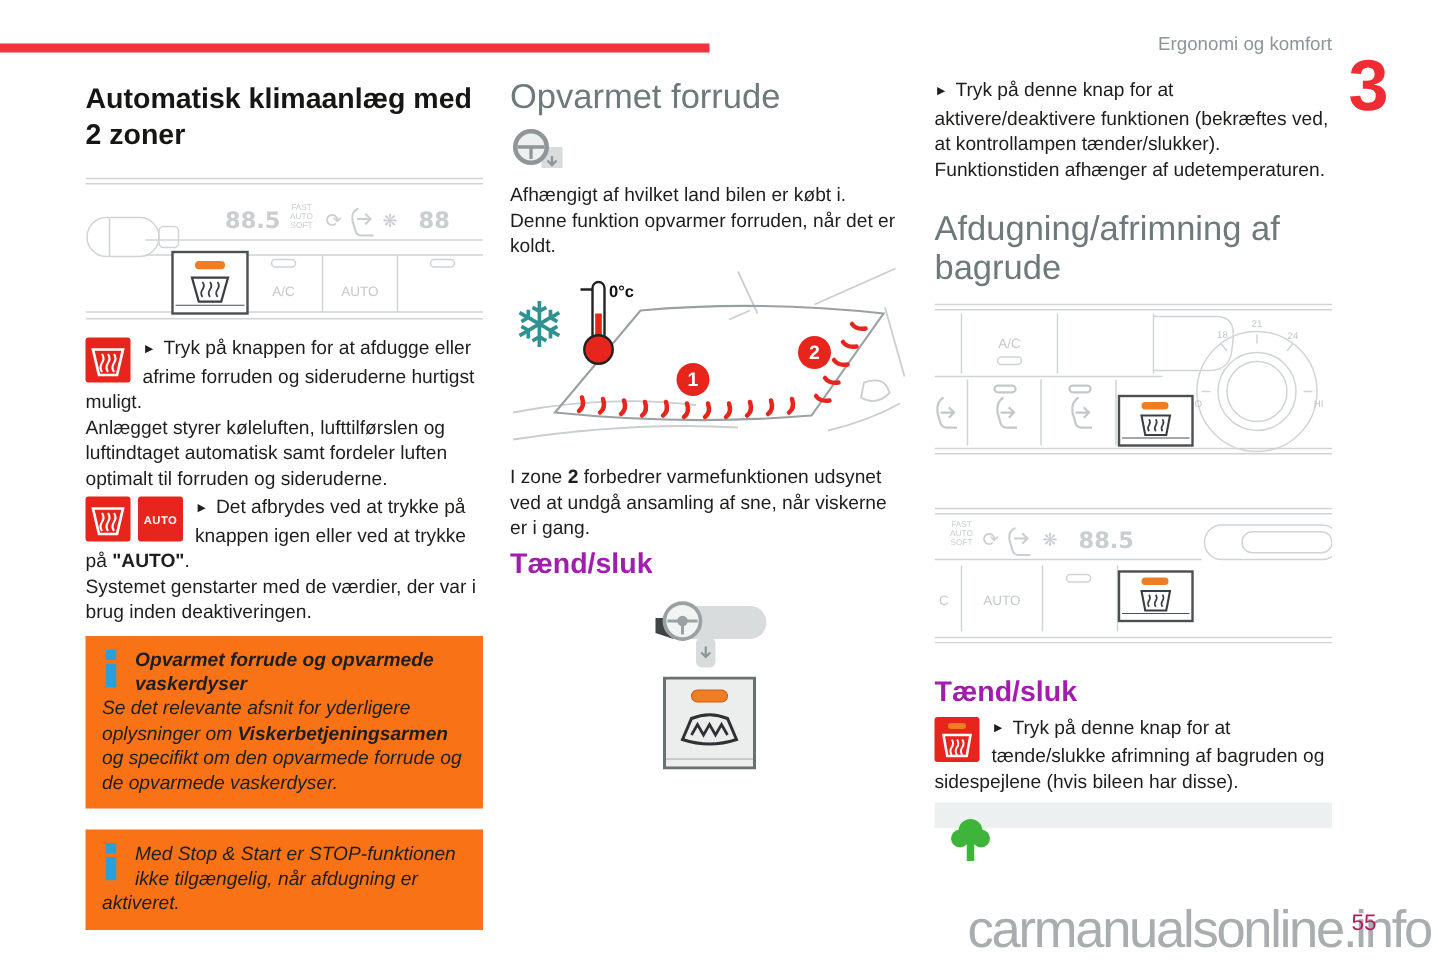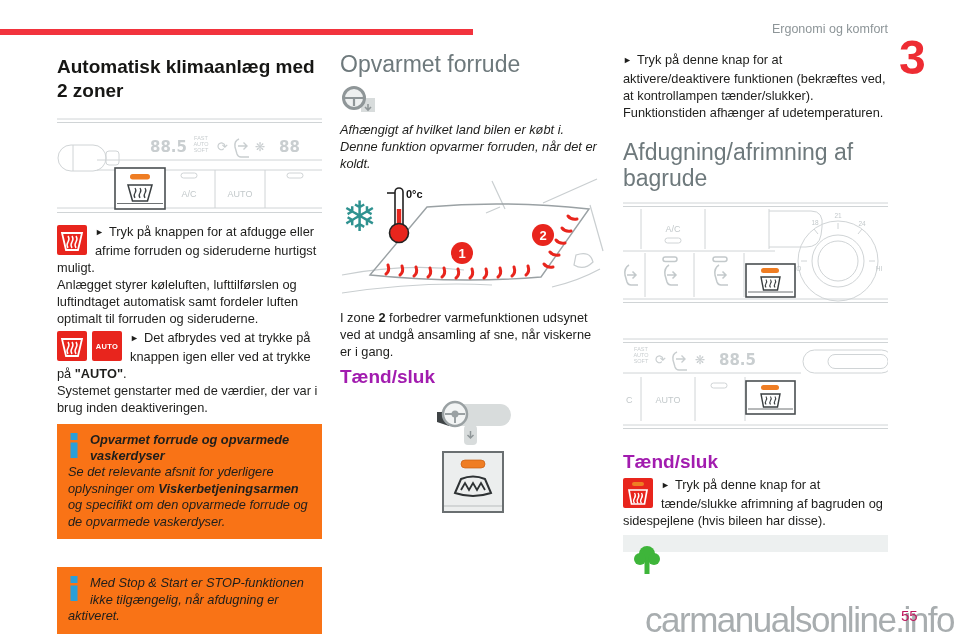--- a/index.html
+++ b/index.html
@@ -17,30 +17,30 @@
   h2.section { font-size:23px; line-height:26px; font-weight:normal; color:#6e797c; }
   h3.sub { font-size:19px; line-height:22px; font-weight:bold; color:#a21caf; }
   .ill { display:block; }
   .bullet { font-size:9px; margin-right:5px; position:relative; top:-1px; color:#1e1e1c; }
   .ricon { float:left; margin:2px 8px 2px 0; }
   .rsq { width:30px; height:30px; background:#e8251d; border-radius:2px; display:inline-flex;
          align-items:center; justify-content:center; vertical-align:top; }
   .rsq .autotxt { color:#fff; font-weight:bold; font-size:7.5px; letter-spacing:0.3px; }
   .icons2 .rsq + .rsq { margin-left:5px; }
   .infobox { background:#f97316; padding:8px 11px 9px 11px; margin-top:8px;font-style:italic; }
-  .infobox.second { margin-top:28px; }
+  .infobox.second { margin-top:14px; }
   .tipbox { background:#edf0f0; padding:8px 11px 9px 11px; margin-top:6px; }
   .iicon { float:left; margin:1px 10px 0 0; }
   .treeicon { float:left; margin:2px 10px 2px 0; }
   .ib-title { font-weight:bold; font-size:12.8px; line-height:16px; }
   .ib-body { font-size:12.8px; line-height:16.5px; }
   .watermark { position:absolute; right:6px; top:601px; font-size:35px; line-height:38px;
                color:#a8adaf; letter-spacing:-1.5px; z-index:2; }
   .pagenum { position:absolute; left:901px; top:607px; font-size:15px; color:#be185d; z-index:3;text-align:center; }
-  .blockline { display:block;font-style:italic; }
+  .blockline { display:block; }
   svg text { font-family:"Liberation Sans", sans-serif; }
   svg text.seg { font-family:"DejaVu Sans", sans-serif; }
 </style>
 </head>
 <body>
 
 <div class="redbar"></div>
 <div class="header-label">Ergonomi og komfort</div>
 <div class="chapter">3</div>
 

